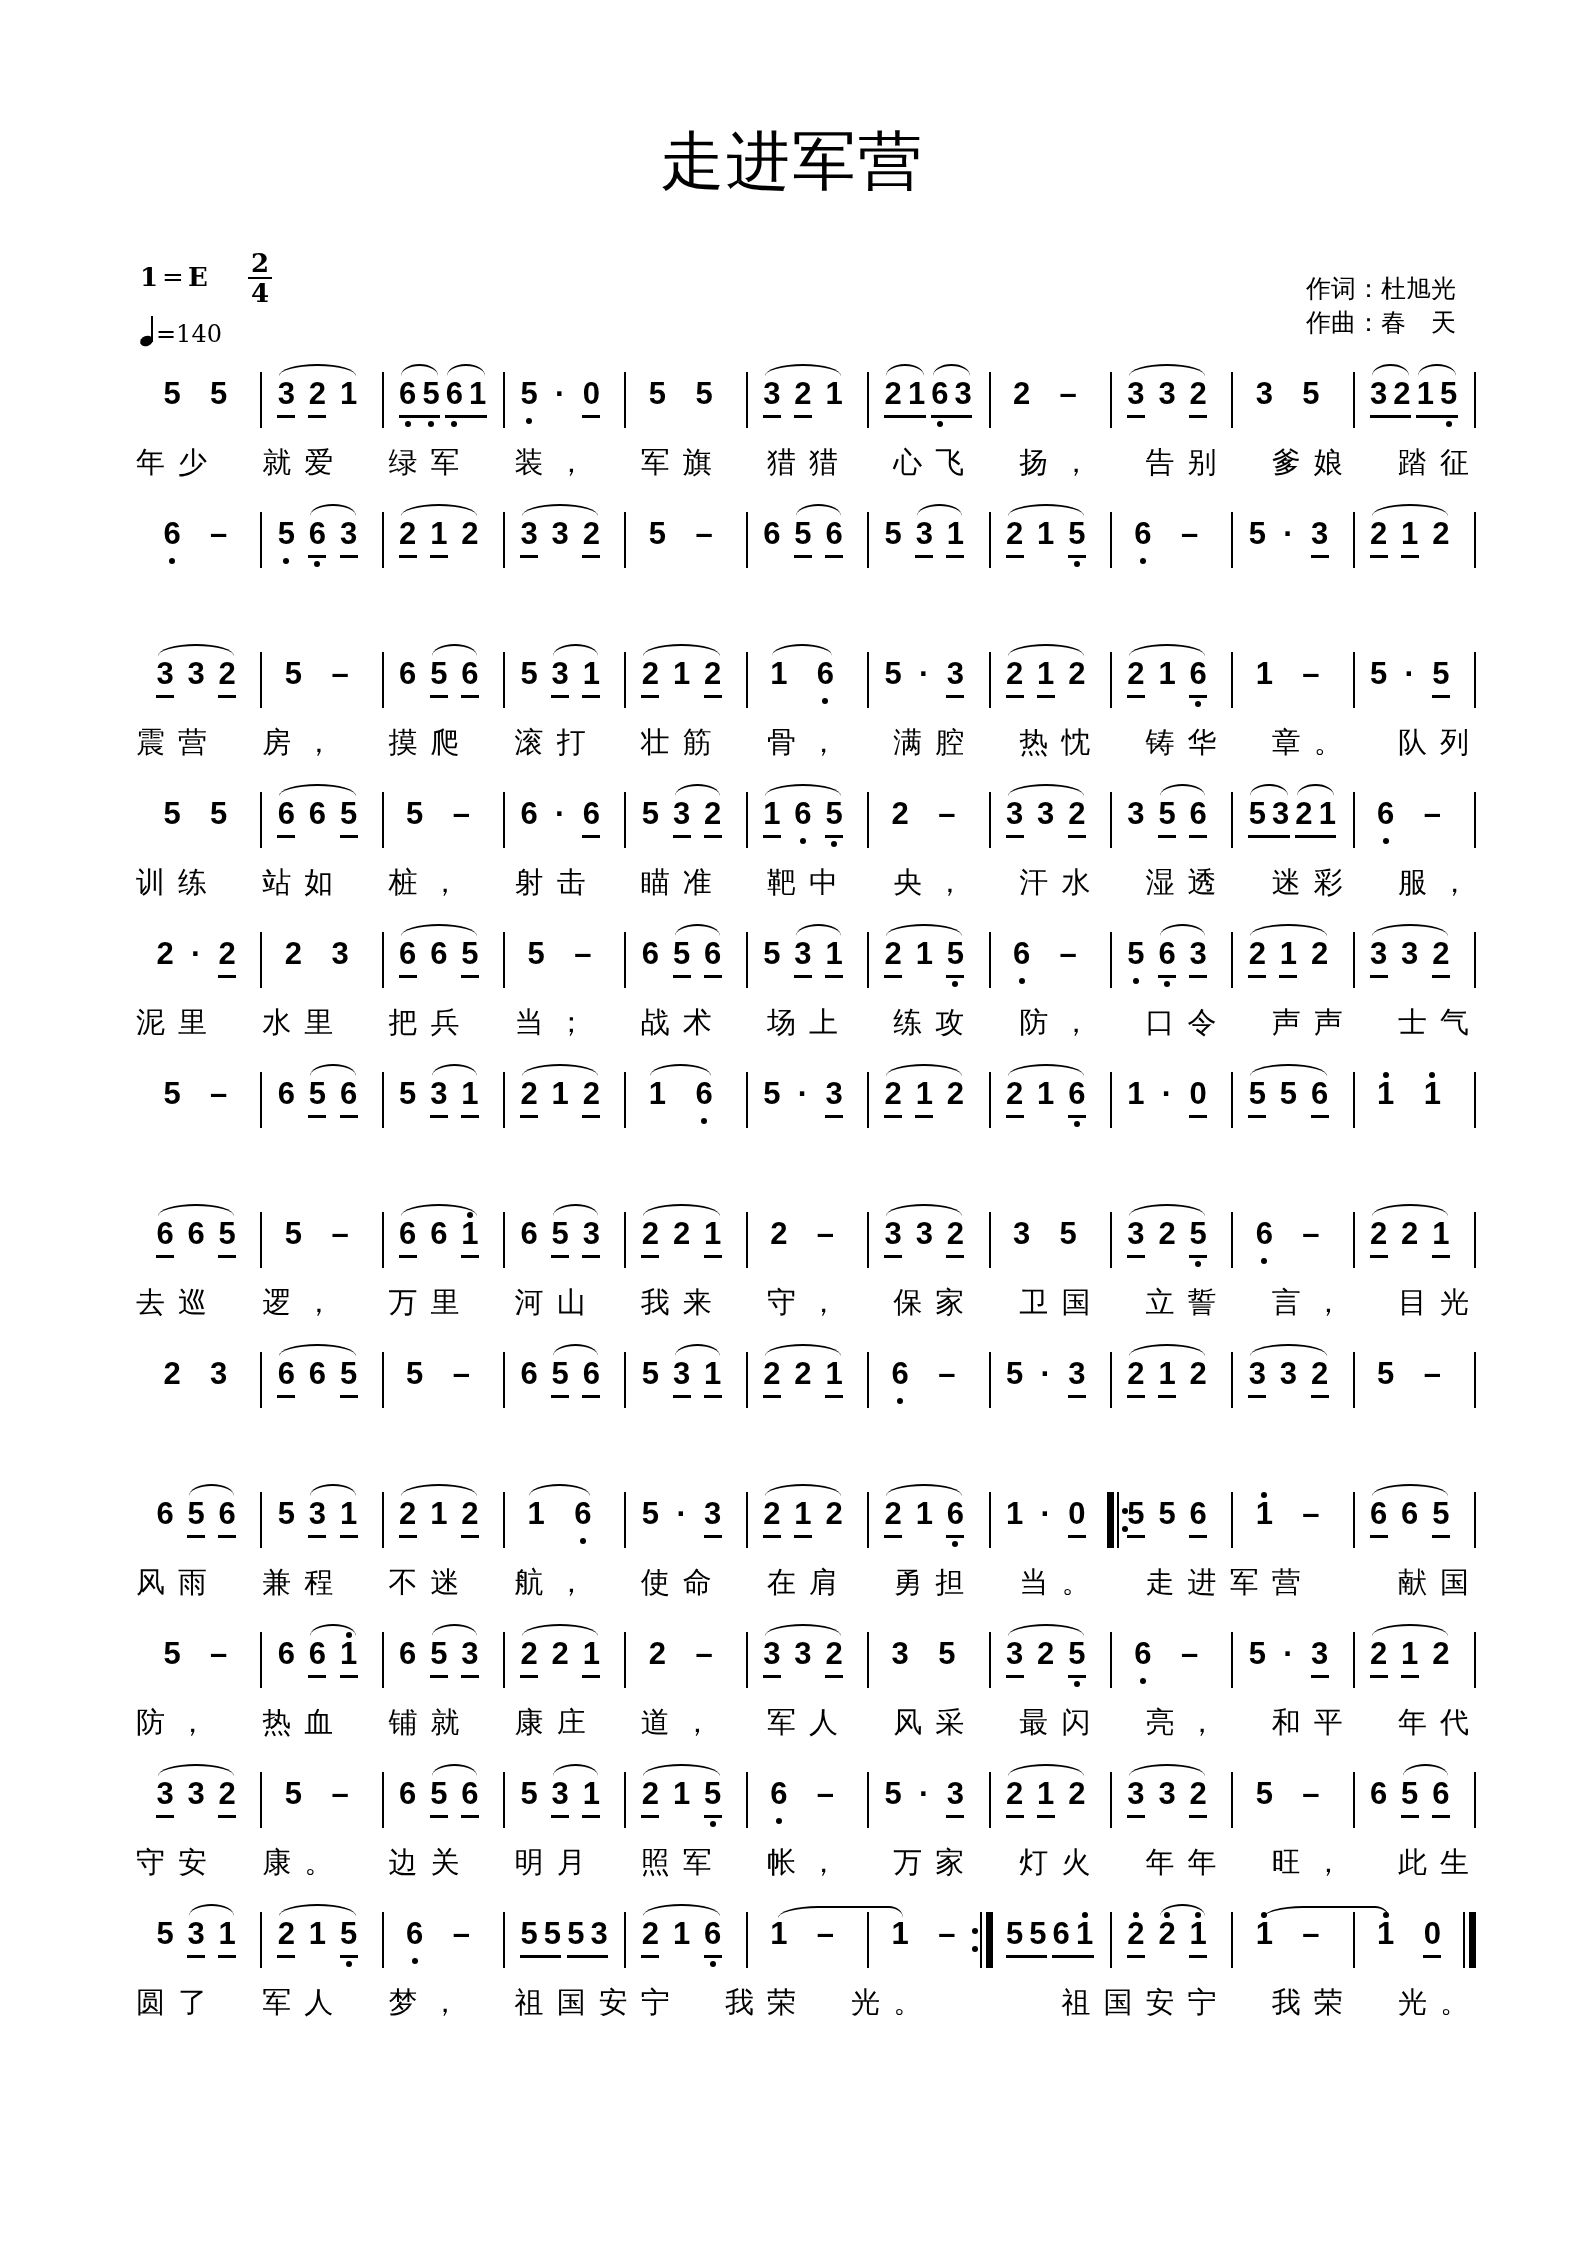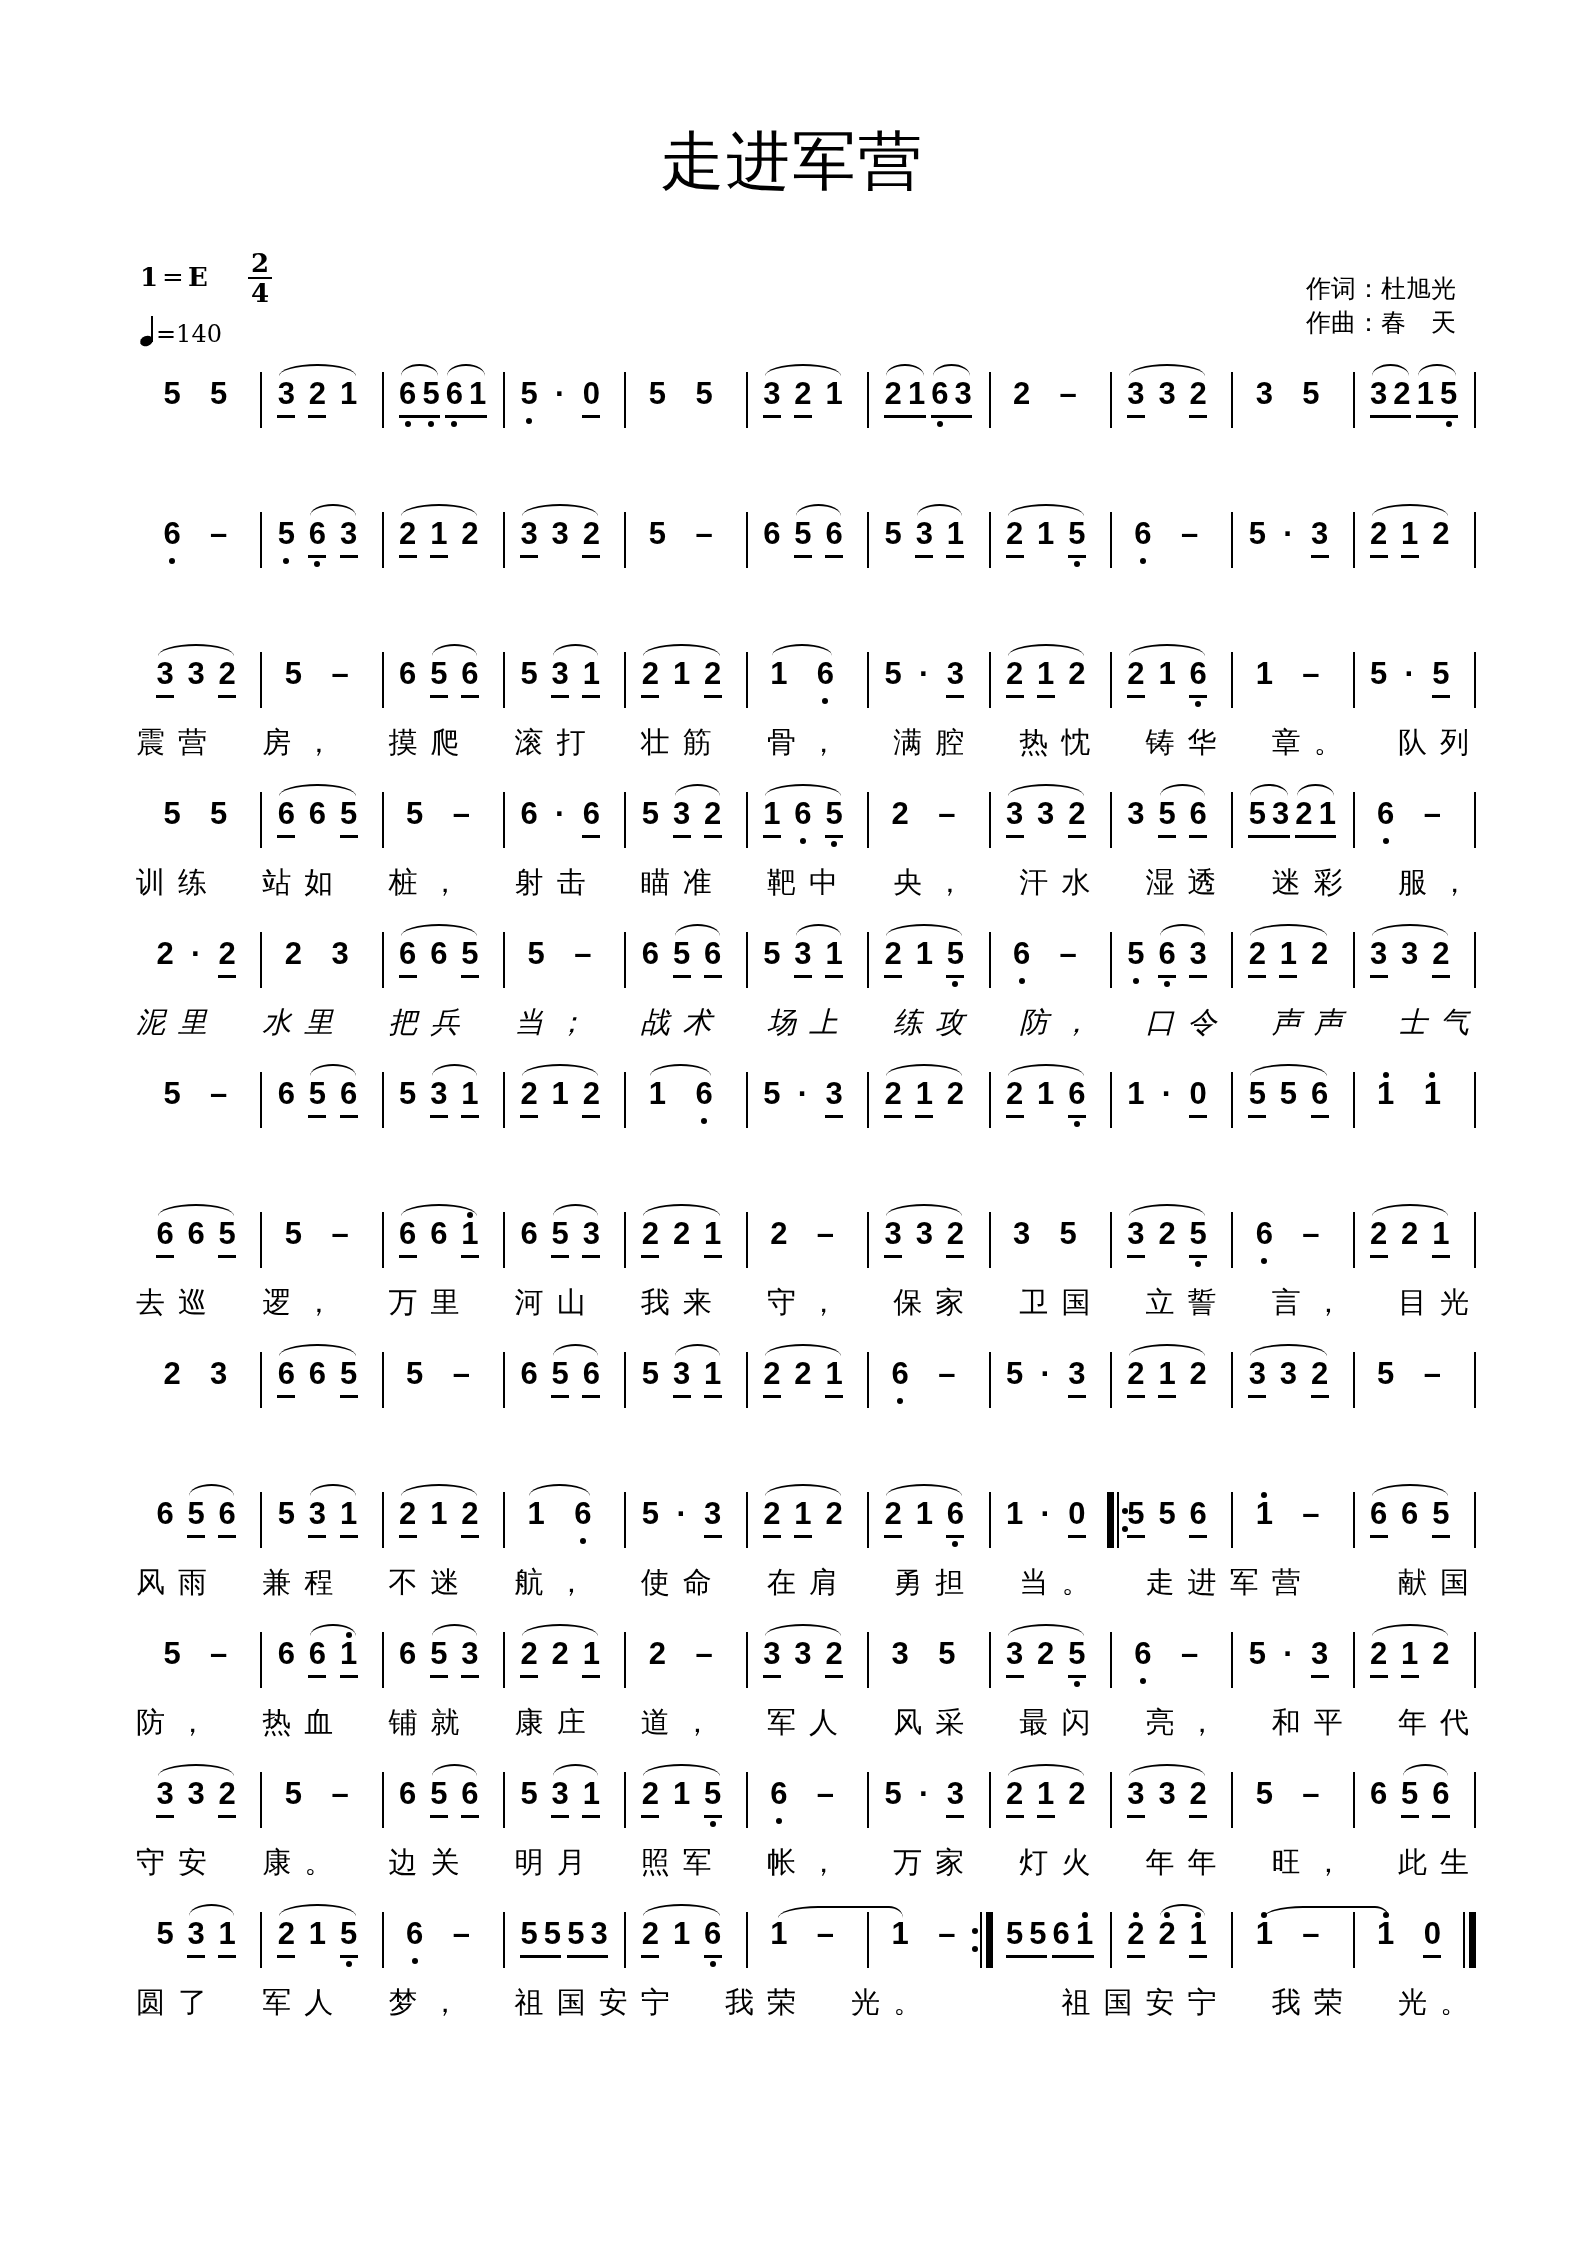--- a/index.html
+++ b/index.html
@@ -150,20 +150,21 @@
         <div class="ul" style="left: 62.6818px; width: 18px; top: 55px;"></div>
         <div class="note" style="left: 84.0227px;">5</div>
         <div class="ul" style="left: 86.0227px; width: 18px; top: 55px;"></div>
         <div class="dot" style="left: 92.0227px; top: 61px;"></div>
         <div class="ul" style="left: 16px; width: 41.3409px; top: 55px;"></div>
         <div class="ul" style="left: 62.6818px; width: 41.3409px; top: 55px;"></div>
         <div class="slur" style="left: 18px; width: 37.3409px; top: 4px;"></div>
         <div class="slur" style="left: 64.6818px; width: 37.3409px; top: 4px;"></div>
       </div>
       <div class="barline" style="left: 1334px;"></div>
+      <div class="lyric" style="left: -4px; letter-spacing: 2px; width: 1335px; text-align: justify; text-align-last: justify;">年少　就爱　绿军　装，　军旗　猎猎　心飞　扬，　告别　爹娘　踏征</div>
     </div>
     <div class="row" style="top: 500px;">
       <div class="measure" style="left: 0px; width: 121.364px;">
         <div class="note" style="left: 21.0023px;">6</div>
         <div class="dot" style="left: 29.0023px; top: 58px;"></div>
         <div class="note" style="left: 67.6841px;">–</div>
       </div>
       <div class="measure" style="left: 121.364px; width: 121.364px;">
         <div class="barline" style="left: -1px;"></div>
         <div class="note" style="left: 14px;">5</div>
@@ -515,21 +516,21 @@
       <div class="measure" style="left: 1213.64px; width: 121.364px;">
         <div class="barline" style="left: -1px;"></div>
         <div class="note" style="left: 14px;">3</div>
         <div class="ul" style="left: 16px; width: 18px; top: 55px;"></div>
         <div class="note" style="left: 45.1212px;">3</div>
         <div class="note" style="left: 76.2424px;">2</div>
         <div class="ul" style="left: 78.2424px; width: 18px; top: 55px;"></div>
         <div class="slur" style="left: 18px; width: 76.2424px; top: 4px;"></div>
       </div>
       <div class="barline" style="left: 1334px;"></div>
-      <div class="lyric" style="left: -4px; letter-spacing: 2px; width: 1335px; text-align: justify; text-align-last: justify; font-style: italic;">泥里　水里　把兵　当；　战术　场上　练攻　防，　口令　声声　士气</div>
+      <div class="lyric" style="left: -4px; letter-spacing: 2px; width: 1335px; text-align: justify; text-align-last: justify;">泥里　水里　把兵　当；　战术　场上　练攻　防，　口令　声声　士气</div>
     </div>
     <div class="row" style="top: 1060px;">
       <div class="measure" style="left: 0px; width: 121.364px;">
         <div class="note" style="left: 21.0023px;">5</div>
         <div class="note" style="left: 67.6841px;">–</div>
       </div>
       <div class="measure" style="left: 121.364px; width: 121.364px;">
         <div class="barline" style="left: -1px;"></div>
         <div class="note" style="left: 14px;">6</div>
         <div class="note" style="left: 45.1212px;">5</div>

